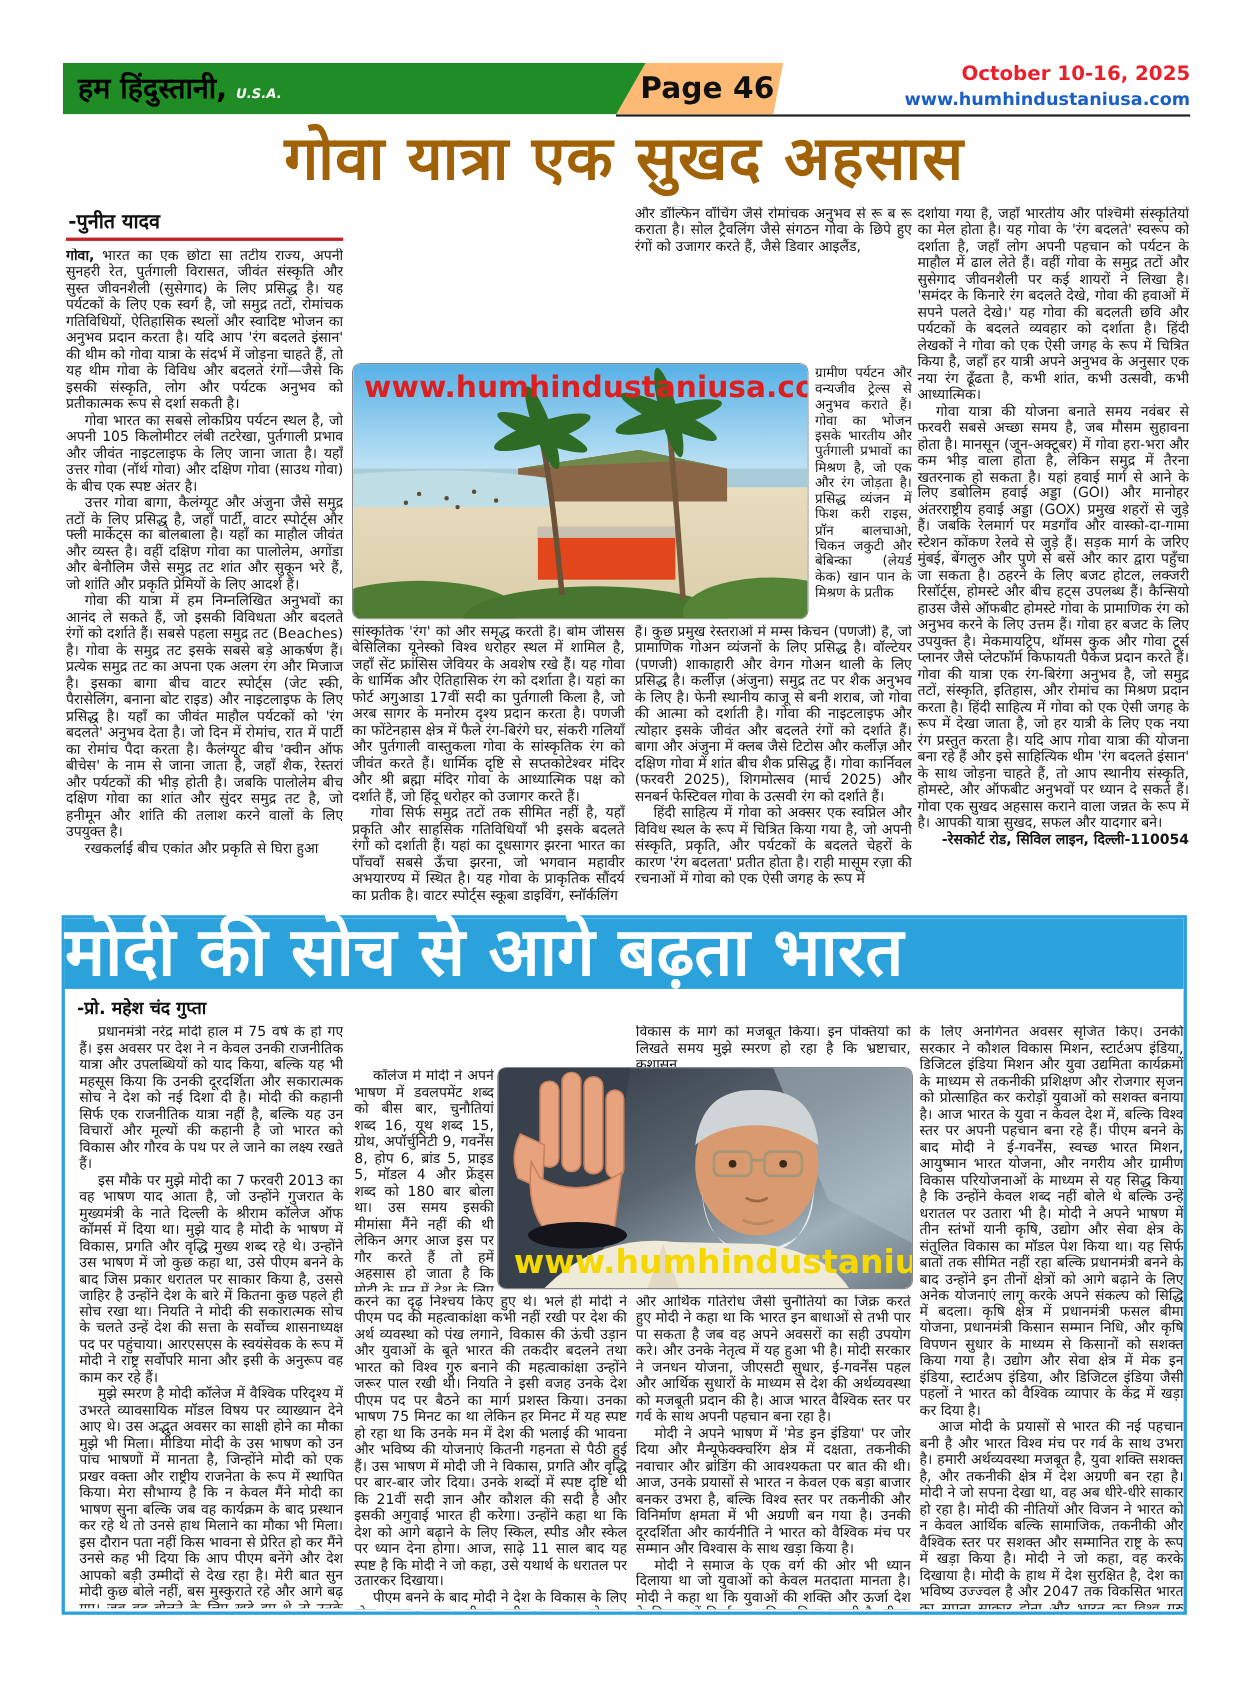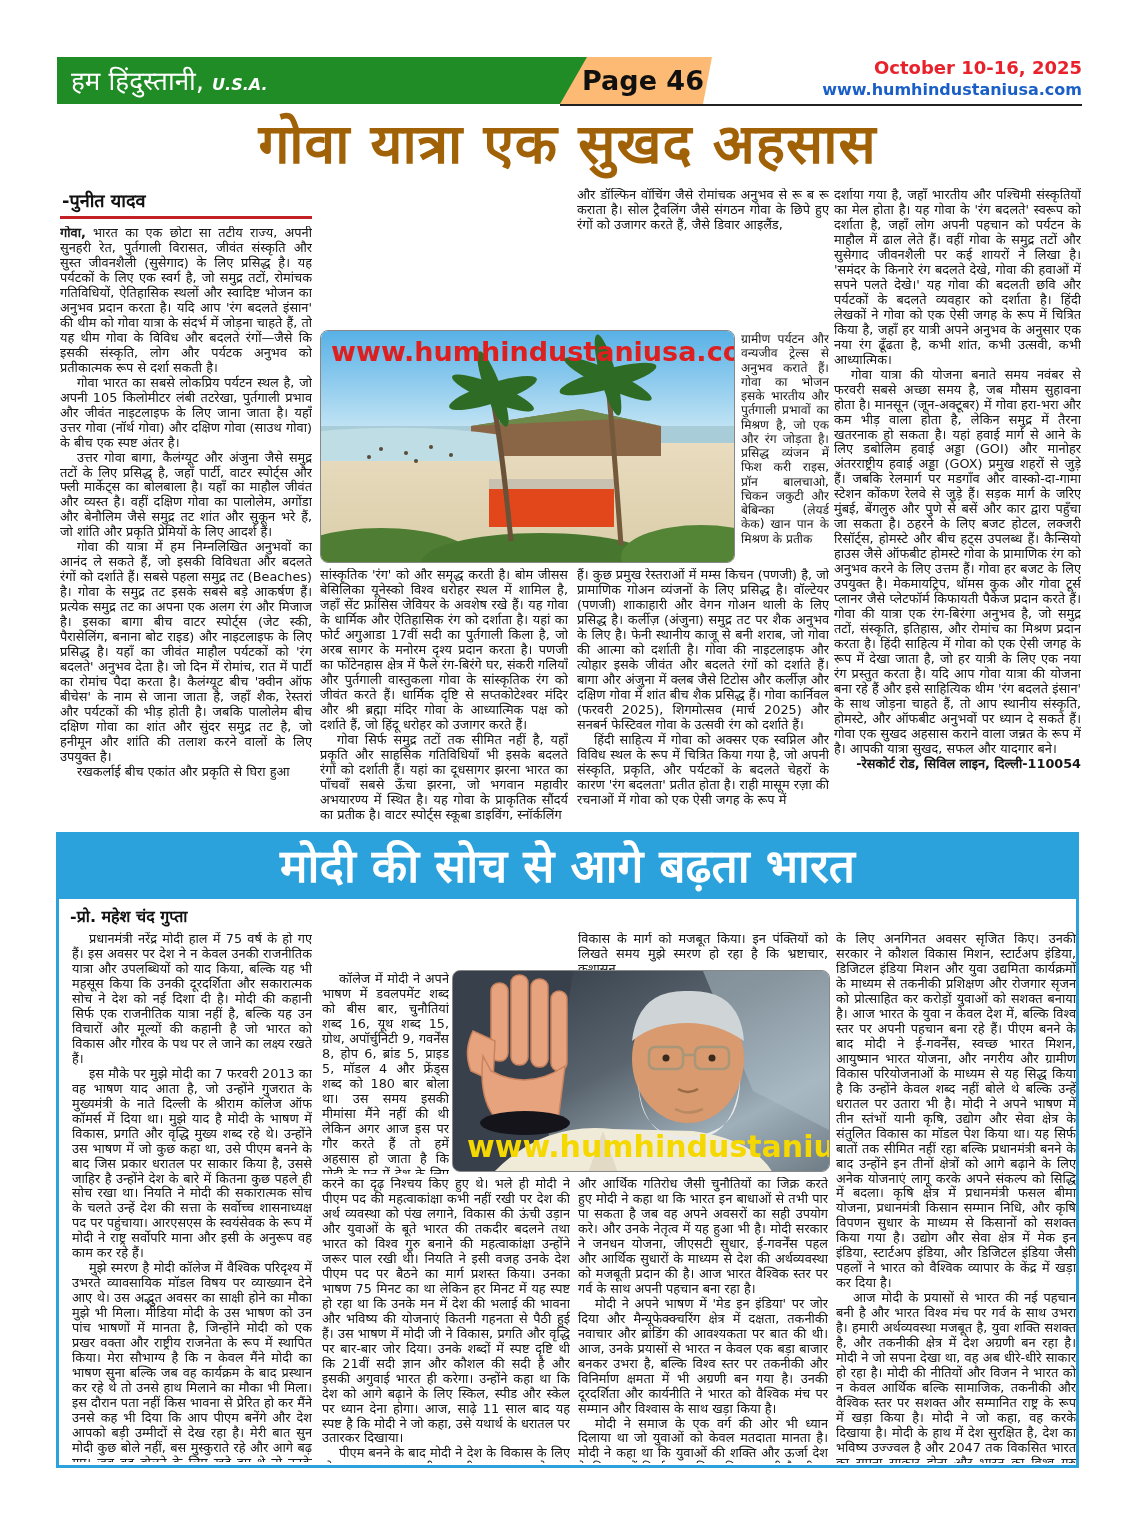--- a/index.html
+++ b/index.html
@@ -6,22 +6,22 @@
   *{box-sizing:border-box;}
   body{font-family:"DejaVu Sans","Liberation Sans",sans-serif;}
   #page{position:relative;width:1135px;height:1533px;background:#ffffff;overflow:hidden;}
 
   .abs{position:absolute;}
 
   
   #green-banner{left:57px;top:57px;width:532px;height:47px;background:#1f8c25;
     clip-path:polygon(0 0,100% 0,calc(100% - 26px) 100%,0 100%);
     display:flex;align-items:center;padding-left:14px;}
-  #paper-name{color:#ffffff;font-weight:normal;font-size:26px;line-height:1;}
-  #paper-region{color:#ffffff;font-weight:bold;font-style:italic;font-size:16px;margin-left:8px;margin-top:8px;}
+  #paper-name{color:#000000;font-weight:bold;font-size:26px;line-height:1;}
+  #paper-region{color:#ffffff;font-weight:bold;font-style:italic;font-size:12px;margin-left:8px;margin-top:8px;}
   #page-banner{left:560px;top:57px;width:152px;height:47px;background:#fdba74;
     clip-path:polygon(27px 0,100% 0,calc(100% - 9px) 100%,0 100%);
     display:flex;align-items:center;justify-content:center;}
   #page-label{font-weight:bold;font-size:27px;color:#101010;padding-left:14px;}
   #mast-date{left:700px;top:57px;width:382px;text-align:right;color:#e8212b;font-weight:bold;font-size:18px;}
   #mast-site{left:700px;top:80px;width:382px;text-align:right;color:#1a5fc8;font-weight:bold;font-size:16px;}
   #mast-rule{left:560px;top:104px;width:522px;height:2px;background:#222;}
 
   
   #headline1{left:55px;top:107px;width:1025px;height:76px;text-align:center;
@@ -42,21 +42,21 @@
   #photo1{left:320px;top:330px;width:415px;height:233px;}
   #a1c3wrap{left:741px;top:332px;width:88px;height:236px;font-size:12.2px;}
   #a1c2bot{left:320px;top:568px;width:248px;height:263px;}
   #a1c3top{left:577px;top:188px;width:252px;height:140px;}
   #a1c3bot{left:577px;top:568px;width:252px;height:263px;}
   #a1c4{left:834px;top:188px;width:247px;height:644px;}
 
   
   #a2box{left:56px;top:832px;width:1023px;height:636px;border:3px solid #2ca2dc;background:#ffffff;}
   #headline2{left:59px;top:835px;width:1017px;height:64px;background:#2ca2dc;
-    color:#ffffff;font-weight:bold;font-size:46px;line-height:62px;text-align:center;white-space:nowrap;}
+    color:#ffffff;font-weight:bold;font-size:61px;line-height:62px;white-space:nowrap;}
   #byline2{left:70px;top:905px;width:250px;font-size:16px;}
   #a2c1{left:72px;top:932px;width:240px;height:530px;}
   #a2c2top{left:322px;top:932px;width:248px;height:38px;}
   #a2c2wrap{left:322px;top:972px;width:127px;height:202px;}
   #photo2{left:452px;top:970px;width:378px;height:202px;}
   #a2c2bot{left:322px;top:1177px;width:248px;height:286px;}
   #a2c3top{left:578px;top:932px;width:250px;height:38px;}
   #a2c3bot{left:578px;top:1177px;width:250px;height:286px;}
   #a2c4{left:836px;top:932px;width:240px;height:531px;}
 

